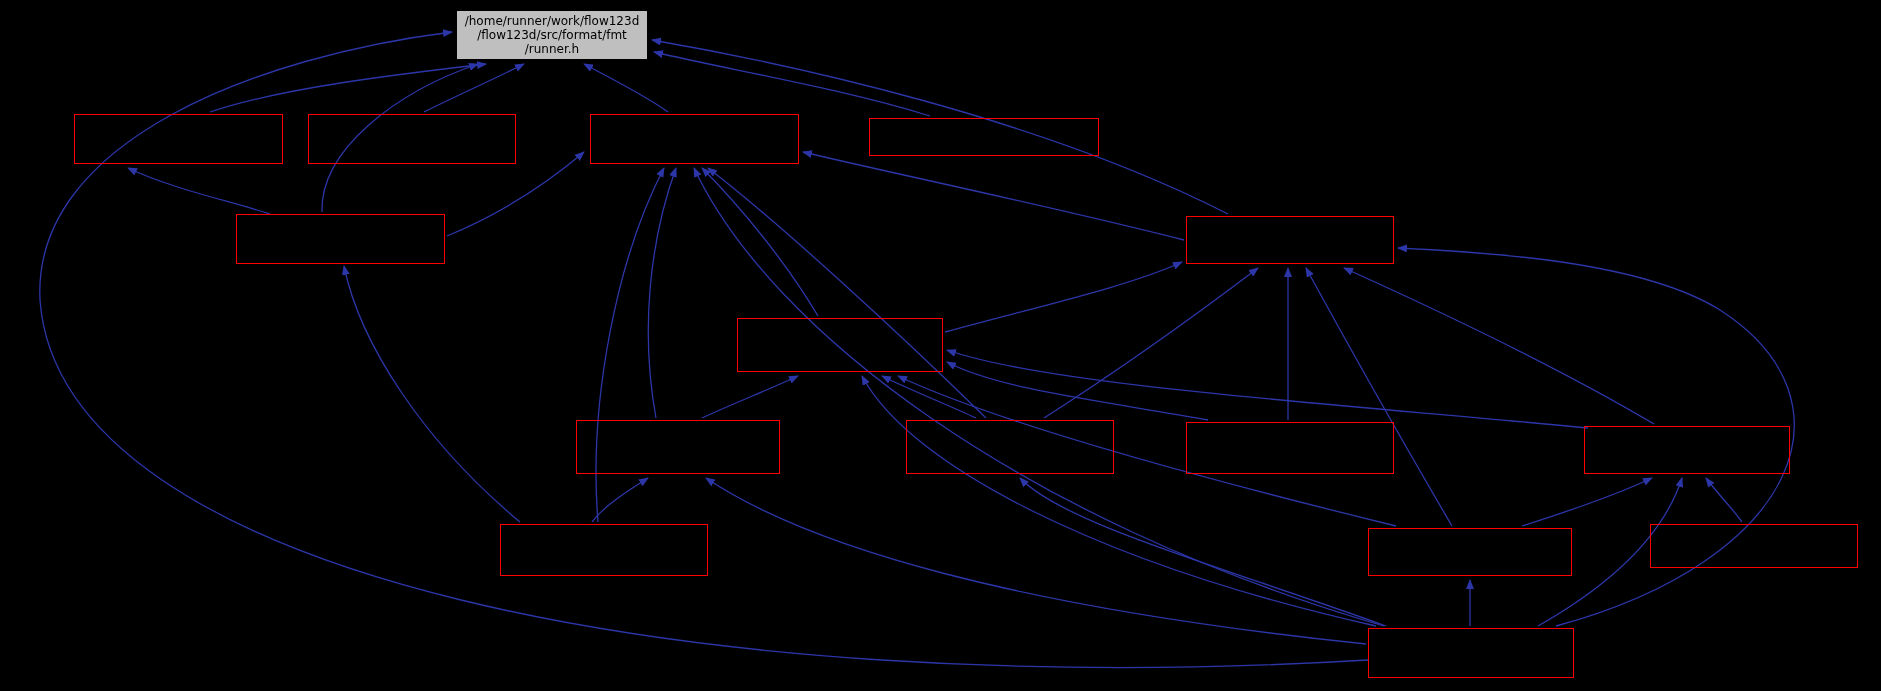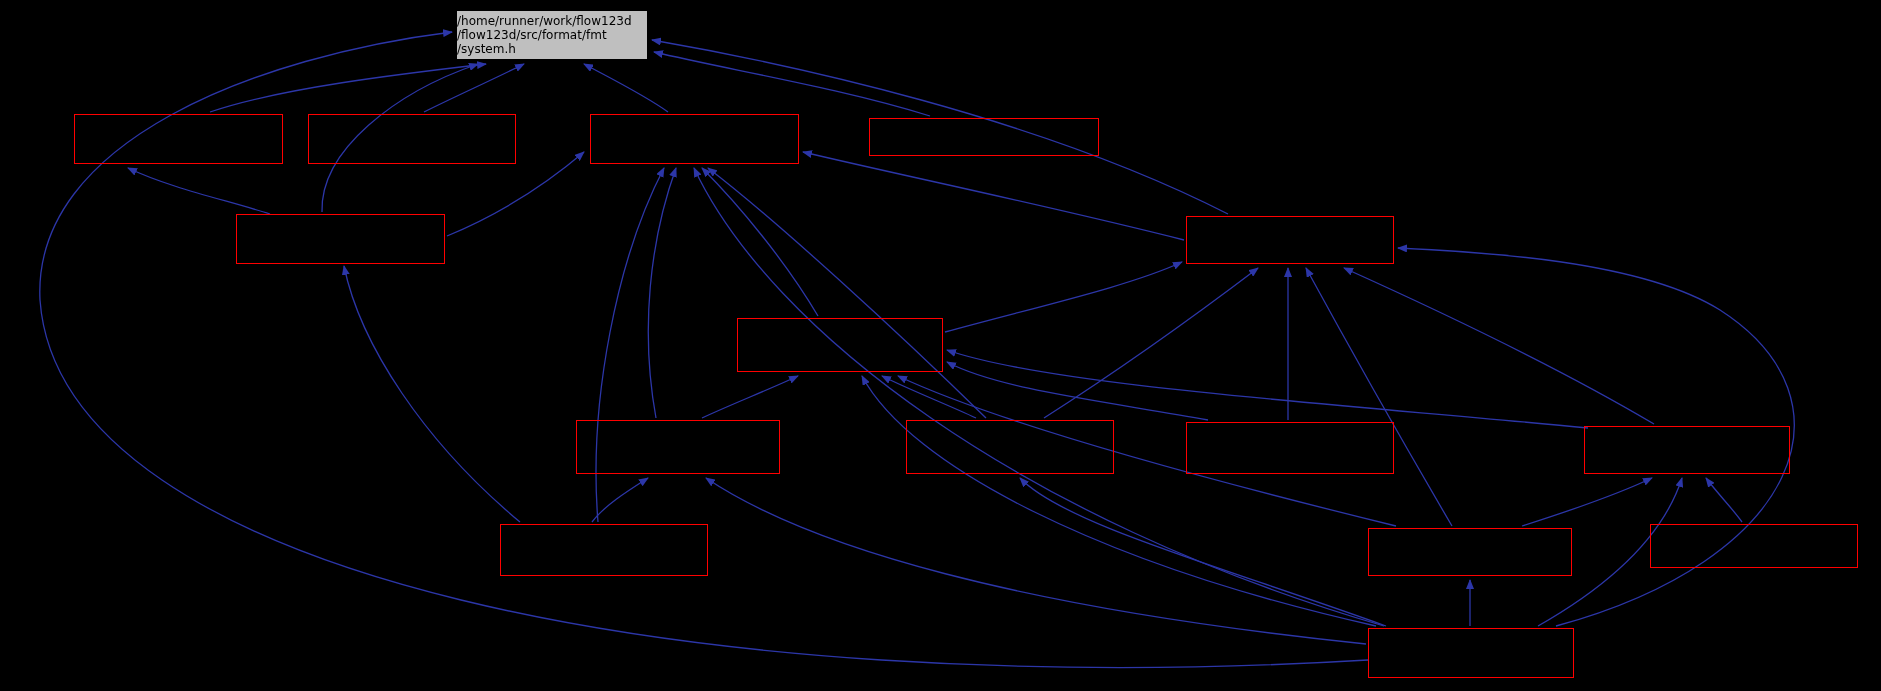--- a/index.html
+++ b/index.html
@@ -32,20 +32,21 @@
   .node.dep{
     border:1.5px solid var(--node_border);
     background:transparent;
   }
   .node.root{
     background:var(--root_fill);
     border:1px solid var(--root_border);
     color:var(--root_text);
     font-size:12px;
     line-height:14px;
+    text-align:center;
     display:flex;
     flex-direction:column;
     justify-content:center;
   }
 </style>
 </head>
 <body>
 
 <div class="canvas">
 
@@ -98,21 +99,21 @@
     <path class="edge" marker-end="url(#arrowhead)" d="M 1522,526 C 1566,512 1614,496 1652,478"></path>
     <path class="edge" marker-end="url(#arrowhead)" d="M 1742,522 C 1732,508 1718,494 1706,478"></path>
     <path class="edge" marker-end="url(#arrowhead)" d="M 1538,626 C 1612,584 1664,534 1682,478"></path>
 
     <path class="edge" marker-end="url(#arrowhead)" d="M 1470,626 C 1470,614 1470,596 1470,580"></path>
   </svg>
 
   <div class="node root" style="left:456px;top:10px;width:192px;height:50px">
     <div>/home/runner/work/flow123d</div>
     <div>/flow123d/src/format/fmt</div>
-    <div>/system.h</div>
+    <div>/runner.h</div>
   </div>
 
   <div class="node dep" style="left:74px;top:114px;width:209px;height:50px"></div>
   <div class="node dep" style="left:308px;top:114px;width:208px;height:50px"></div>
   <div class="node dep" style="left:590px;top:114px;width:209px;height:50px"></div>
   <div class="node dep" style="left:869px;top:118px;width:230px;height:38px"></div>
   <div class="node dep" style="left:236px;top:214px;width:209px;height:50px"></div>
   <div class="node dep" style="left:1186px;top:216px;width:208px;height:48px"></div>
   <div class="node dep" style="left:737px;top:318px;width:206px;height:54px"></div>
   <div class="node dep" style="left:576px;top:420px;width:204px;height:54px"></div>

